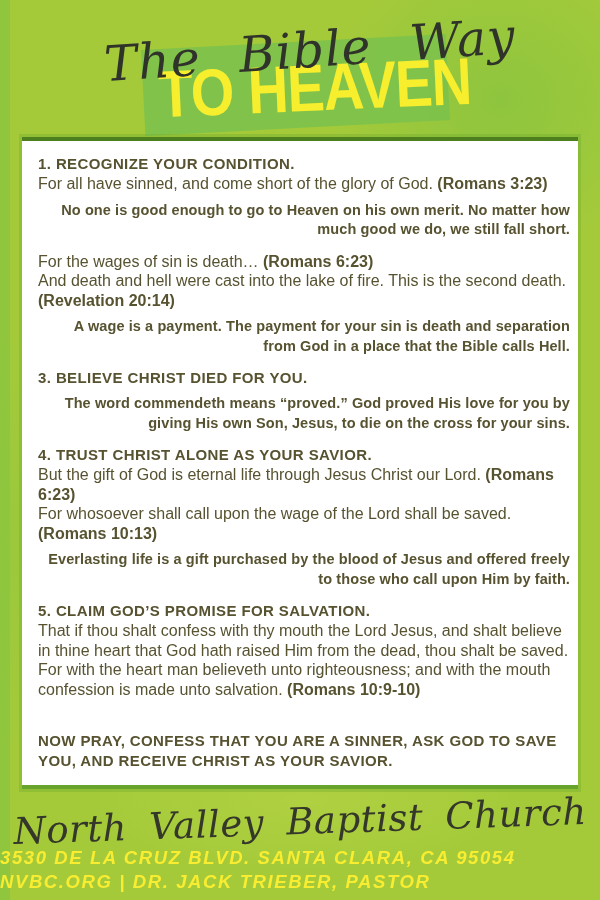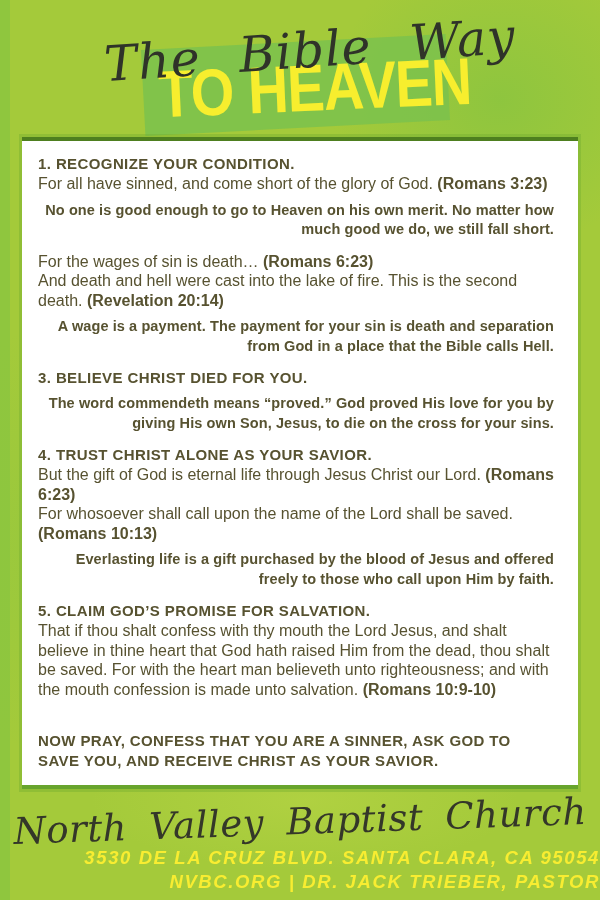--- a/index.html
+++ b/index.html
@@ -45,21 +45,21 @@
     font-size:49px; color:#2f3329; word-spacing:22px; letter-spacing:1px;
     transform:rotate(-4deg); white-space:nowrap;
   }
 
   
   .card {
     position:absolute; left:22px; top:137px; width:556px; height:652px;
     box-sizing:border-box; background:#ffffff;
     border-top:4px solid #4e7f1f; border-bottom:4px solid #68a42c;
     box-shadow:0 0 0 3px rgba(110,170,45,.35);
-    padding:13px 24px 0 16px; overflow:hidden;
+    padding:13px 8px 0 16px; overflow:hidden;
     color:#575230;
   }
   .sec { margin-bottom:12px; }
   .sec-heading {
     font-size:15px; font-weight:bold; letter-spacing:.4px; line-height:19px;
     margin-bottom:1px;
   }
   .verse { font-size:16px; line-height:19.5px; }
   .verse .ref { font-weight:bold; }
   .sec-body {
@@ -74,21 +74,21 @@
   }
 
   
   .church-script {
     position:absolute; top:800px; left:0; width:600px; text-align:center;
     font-family:"DejaVu Serif", serif; font-style:italic;
     font-size:37px; color:#343729; word-spacing:10px; letter-spacing:.5px;
     transform:rotate(-2deg); white-space:nowrap;
   }
   .footer-address {
-    position:absolute; top:846px; left:0; width:600px; text-align:right;
+    position:absolute; top:846px; left:0; width:600px; text-align:left;
     font-style:italic; font-weight:bold; font-size:18.5px; letter-spacing:1.6px;
     line-height:24px; color:#f8ed31;
   }
 </style>
 </head>
 <body>
 
 <div class="page">
   <div class="left-strip"></div>
   <div class="blob tr"></div>
@@ -129,21 +129,21 @@
       <div class="sec-body">The word commendeth means “proved.” God proved His love for you by giving His own Son, Jesus, to die on the cross for your sins.</div>
     </div>
 
     <div class="sec">
       <div class="sec-heading">4. TRUST CHRIST ALONE AS YOUR SAVIOR.</div>
       <div class="verse">
         <span>But the gift of God is eternal life through Jesus Christ our Lord.</span>
         <span class="ref">(Romans 6:23)</span>
       </div>
       <div class="verse">
-        <span>For whosoever shall call upon the name of the Lord shall be saved.</span>
+        <span>For whosoever shall call upon the wage of the Lord shall be saved.</span>
         <span class="ref">(Romans 10:13)</span>
       </div>
       <div class="sec-body">Everlasting life is a gift purchased by the blood of Jesus and offered freely to those who call upon Him by faith.</div>
     </div>
 
     <div class="sec">
       <div class="sec-heading">5. CLAIM GOD’S PROMISE FOR SALVATION.</div>
       <div class="verse">
         <span>That if thou shalt confess with thy mouth the Lord Jesus, and shalt believe in thine heart that God hath raised Him from the dead, thou shalt be saved. For with the heart man believeth unto righteousness; and with the mouth confession is made unto salvation.</span>
         <span class="ref">(Romans 10:9-10)</span>

